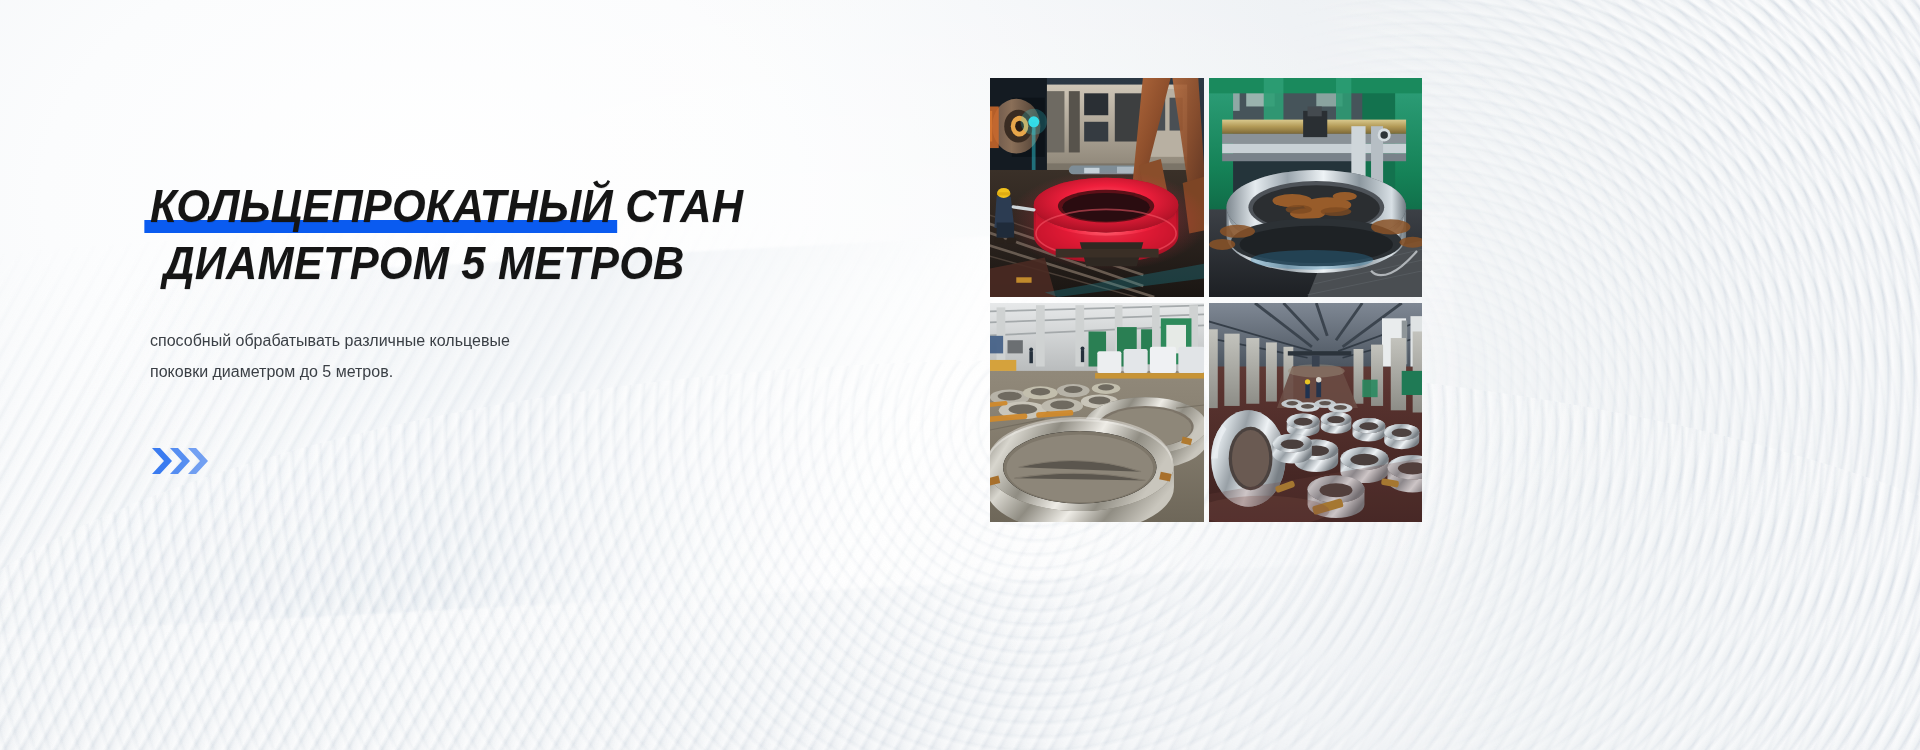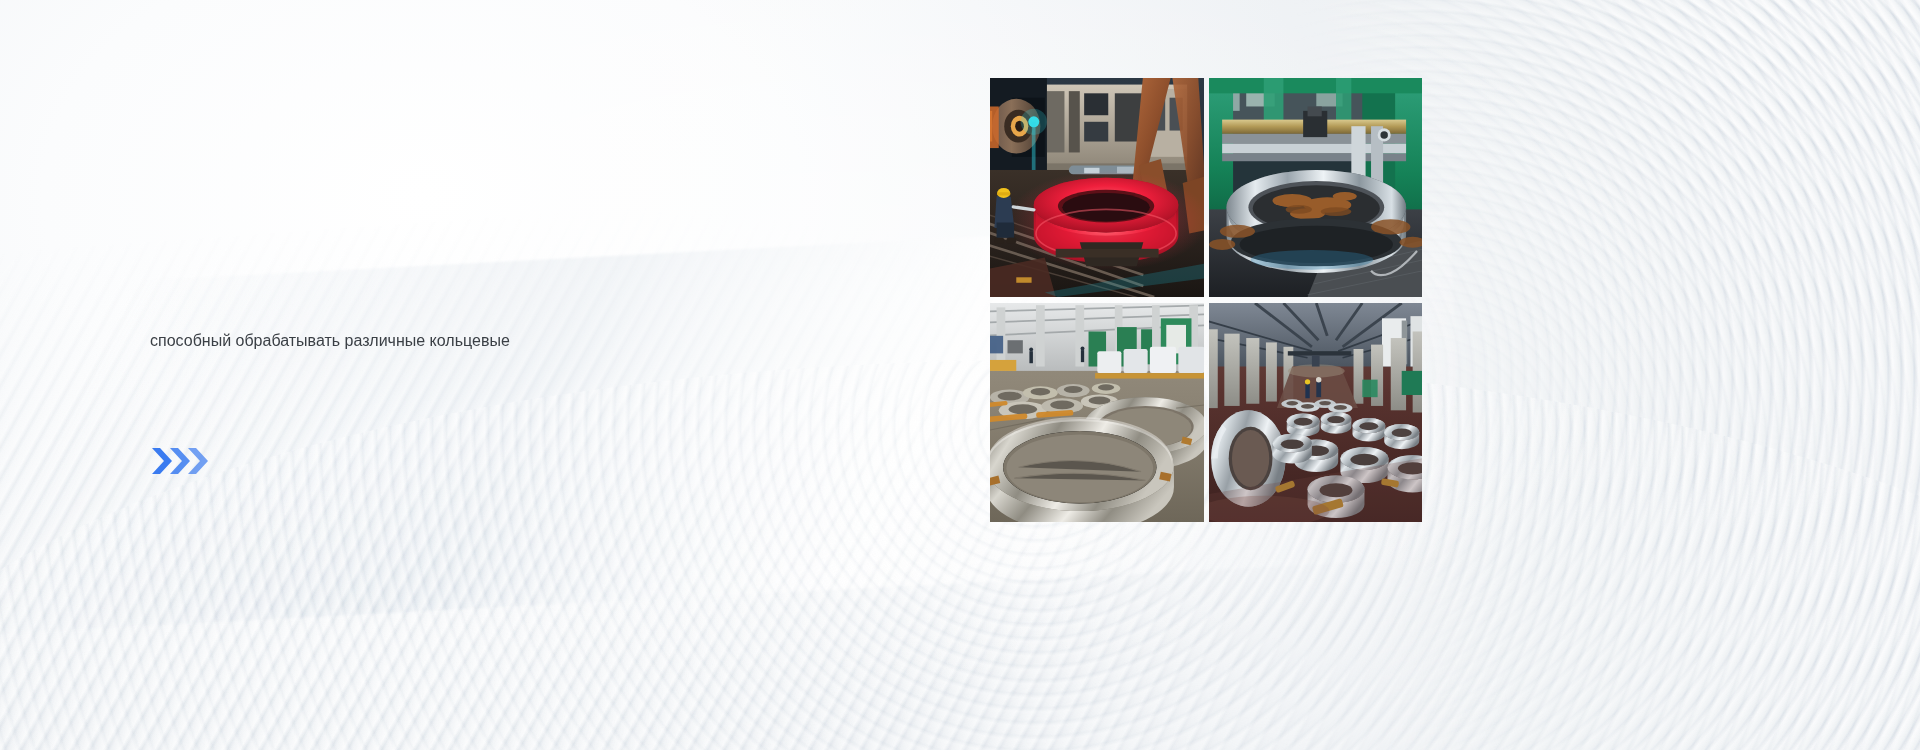--- a/index.html
+++ b/index.html
@@ -170,23 +170,28 @@
   <div class="bg-band"></div>
   <div class="bg-stripes-bl"></div>
   <div class="bg-arcs-r"></div>
   <div class="bg-arcs-tr"></div>
   <div class="bg-sweep-b"></div>
   <div class="bg-vignette"></div>
 </div>
 
 <div class="left">
 
+  <div class="title">
+    <div class="title-line l1"><span class="hl-wrap"><span class="hl-bar"></span><span>КОЛЬЦЕПРОКАТНЫЙ</span></span><span> СТАН</span></div>
+    <div class="title-line l2"> ДИАМЕТРОМ 5 МЕТРОВ</div>
+  </div>
 
   <div class="subtitle">
     <div>способный обрабатывать различные кольцевые</div>
+    <div>поковки диаметром до 5 метров.</div>
   </div>
 
   <div class="chevrons">
     <svg viewBox="0 0 62 34" width="62" height="34" aria-hidden="true">
       <g fill="#3a7bf0">
         <path d="M0 4 L8 4 L20 17 L8 30 L0 30 L12 17 Z" opacity="1"></path>
         <path d="M18 4 L26 4 L38 17 L26 30 L18 30 L30 17 Z" opacity="0.85"></path>
         <path d="M36 4 L44 4 L56 17 L44 30 L36 30 L48 17 Z" opacity="0.70"></path>
       </g>
     </svg>

